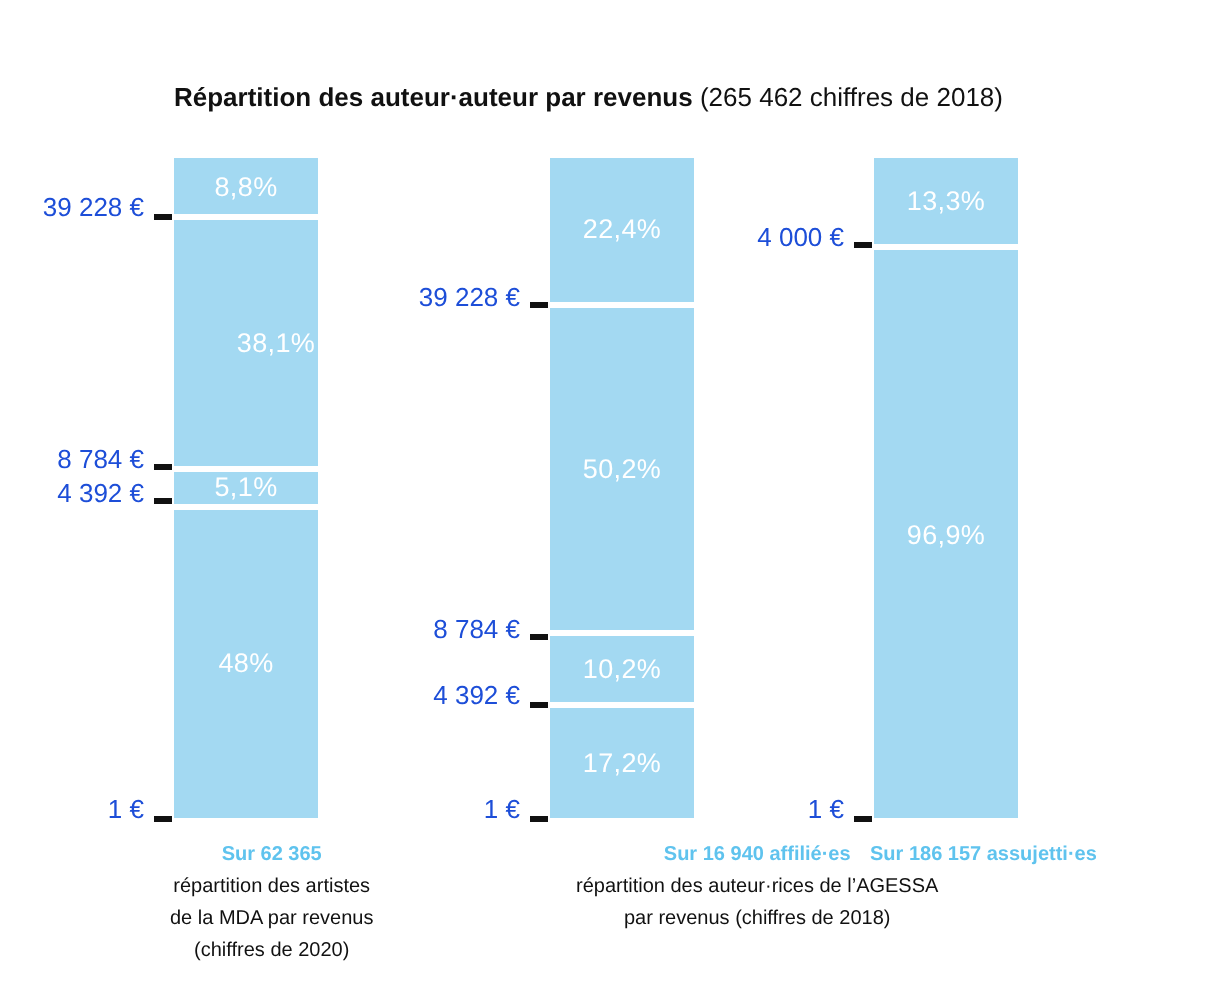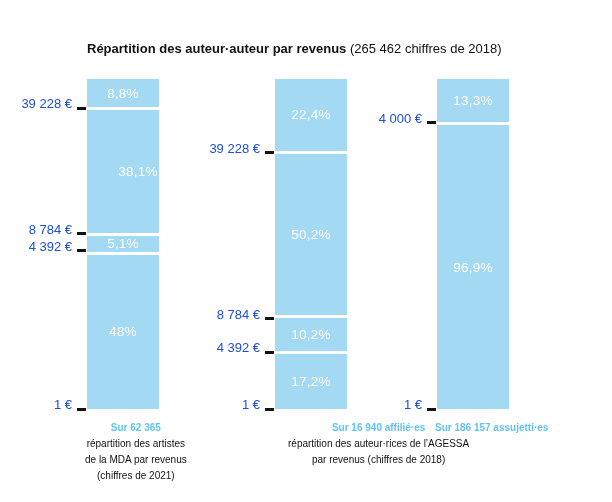--- a/index.html
+++ b/index.html
@@ -146,21 +146,21 @@
       <div class="tick-label" style="top: 110.89px; right: 190px;">4 000 €</div>
       <div class="tick-dash" style="top: 121.39px; left: 427px;"></div>
       <div class="tick-label" style="top: 397px; right: 190px;">1 €</div>
       <div class="tick-dash" style="top: 407.5px; left: 427px;"></div>
     </div>
 
   <div class="caption" style="left:85px">
     <div class="cap-total">Sur 62 365</div>
     <div>répartition des artistes</div>
     <div>de la MDA  par revenus</div>
-    <div>(chiffres de 2021)</div>
+    <div>(chiffres de 2020)</div>
   </div>
 
   <div class="caption" style="left:288px">
     <div class="cap-total">Sur 16 940 affilié·es</div>
     <div>répartition des auteur·rices de l’AGESSA</div>
     <div>par revenus (chiffres de 2018)</div>
   </div>
 
   <div class="caption" style="left:435px">
     <div class="cap-total">Sur 186 157 assujetti·es</div>

